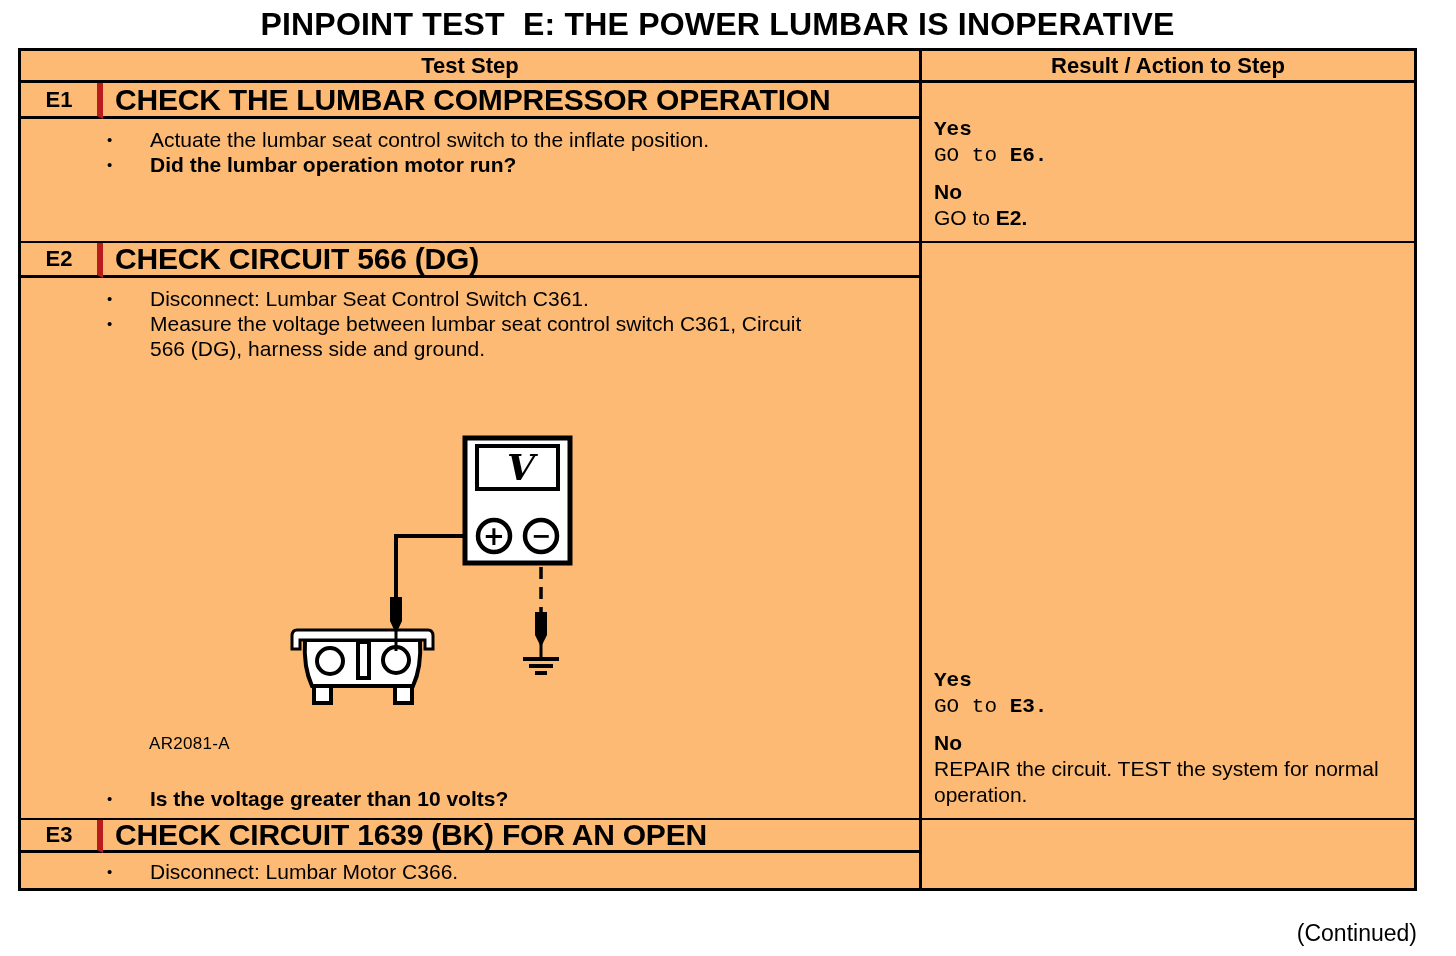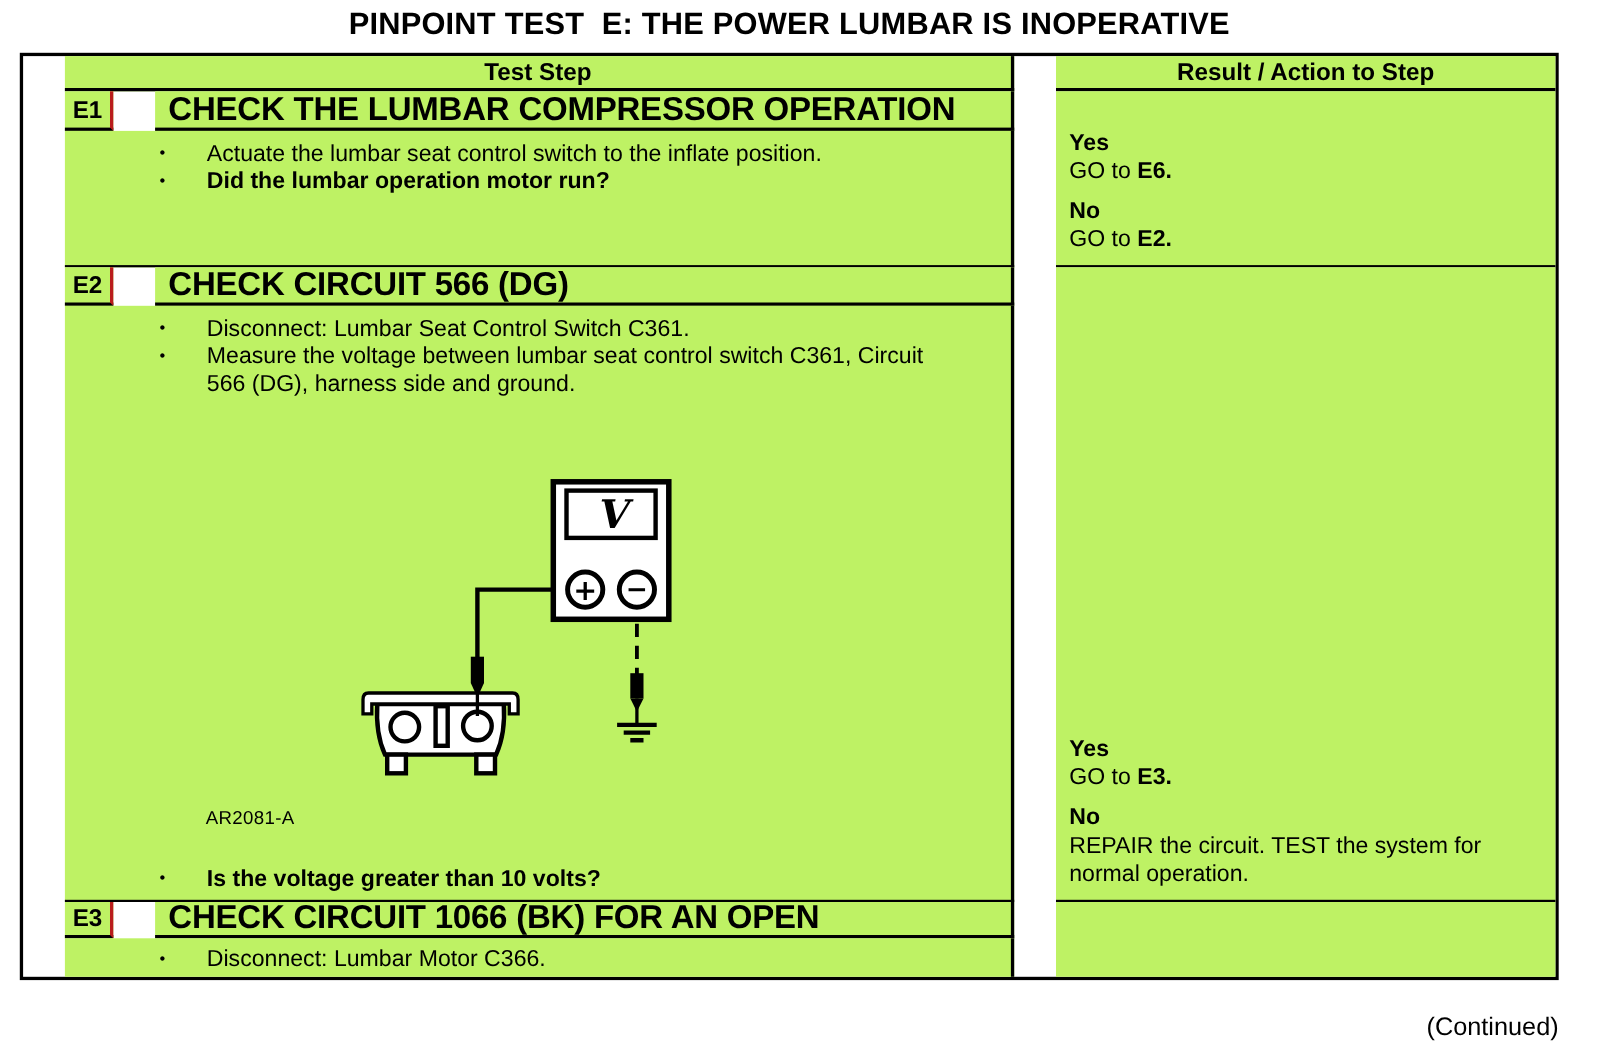--- a/index.html
+++ b/index.html
@@ -3,37 +3,37 @@
 <meta charset="utf-8">
 <style>
   html,body{margin:0;padding:0;background:#fff;}
   .page{
     position:relative;width:1456px;height:956px;background:#fff;
     font-family:"Liberation Sans","DejaVu Sans",sans-serif;color:#000;
     overflow:hidden;
   }
   .doc-title{
     position:absolute;left:18px;top:6px;width:1399px;margin:0;
-    text-align:center;font-size:28px;font-weight:bold;white-space:pre-wrap;
+    text-align:center;font-size:32px;font-weight:bold;white-space:pre-wrap;
     letter-spacing:0.2px;
   }
   .ptable{
     position:absolute;left:18px;top:48px;width:1399px;height:843px;
     border:3px solid #000;box-sizing:border-box;
     display:grid;
     grid-template-columns:82px 819px 1fr;
     grid-template-rows:32px 36px 124px 35px 542px 33px 1fr;
   }
-  .cell{box-sizing:border-box;background:#bef264;margin-left:38px;}
+  .cell{box-sizing:border-box;background:#fdba74;}
   .gc1{grid-column:1}.gc2{grid-column:2}.gc12{grid-column:1/3}.gc3{grid-column:3}
   .gr1{grid-row:1}.gr2{grid-row:2}.gr3{grid-row:3}.gr4{grid-row:4}
   .gr5{grid-row:5}.gr6{grid-row:6}.gr7{grid-row:7}
   .gr23{grid-row:2/4}.gr45{grid-row:4/6}.gr67{grid-row:6/8}
   .bdr-col{border-right:3px solid #000;}
-  .bdr-num{border-right:3px solid #b91c1c;}
+  .bdr-num{border-right:6px solid #b91c1c;}
   .bdr-thick{border-bottom:3px solid #000;}
   .bdr-thin{border-bottom:2px solid #000;}
   .colhead{
     display:flex;align-items:center;justify-content:center;
     font-weight:bold;font-size:22px;
   }
   .numcell{
     display:flex;align-items:center;justify-content:center;
     font-weight:bold;font-size:22px;
   }
@@ -45,21 +45,21 @@
   .bul{display:flex;padding-left:86px;}
   .dot{width:43px;flex:0 0 43px;font-size:15px;line-height:25px;}
   .btext{display:block;}
   .b{font-weight:bold;}
   .w655{max-width:655px;}
   .resultcell{
     display:flex;flex-direction:column;justify-content:flex-end;
     padding:0 12px 10px 12px;font-size:21px;line-height:26px;
   }
   .rgroup{margin-top:10px;}
-  .rgroup:first-child{margin-top:0;}
+  .rgroup:first-child{margin-top:0;font-family:Liberation Mono, monospace;}
   .ans{font-weight:bold;}
   .act{max-width:445px;}
   .figure-wrap{margin-left:259px;margin-top:70px;width:320px;height:280px;}
   .fig-label{margin-left:128px;margin-top:20px;font-size:17px;letter-spacing:0.3px;}
   .question{margin-top:30px;}
   .continued{
     position:absolute;top:920px;right:39px;font-size:23px;
   }
 </style>
 </head>
@@ -169,21 +169,21 @@
 
       <div class="fig-label">AR2081-A</div>
 
       <div class="bul question">
         <span class="dot">•</span>
         <span class="btext b">Is the voltage greater than 10 volts?</span>
       </div>
     </div>
 
     <div class="cell gc1 gr6 numcell bdr-num bdr-thick">E3</div>
-    <div class="cell gc2 gr6 titlecell bdr-col bdr-thick">CHECK CIRCUIT 1066 (BK) FOR AN OPEN</div>
+    <div class="cell gc2 gr6 titlecell bdr-col bdr-thick">CHECK CIRCUIT 1639 (BK) FOR AN OPEN</div>
     <div class="cell gc3 gr67 resultcell"></div>
     <div class="cell gc12 gr7 bodycell bdr-col" style="padding-top:6px">
       <div class="bul">
         <span class="dot">•</span>
         <span class="btext">Disconnect: Lumbar Motor C366.</span>
       </div>
     </div>
 
   </div>
 

